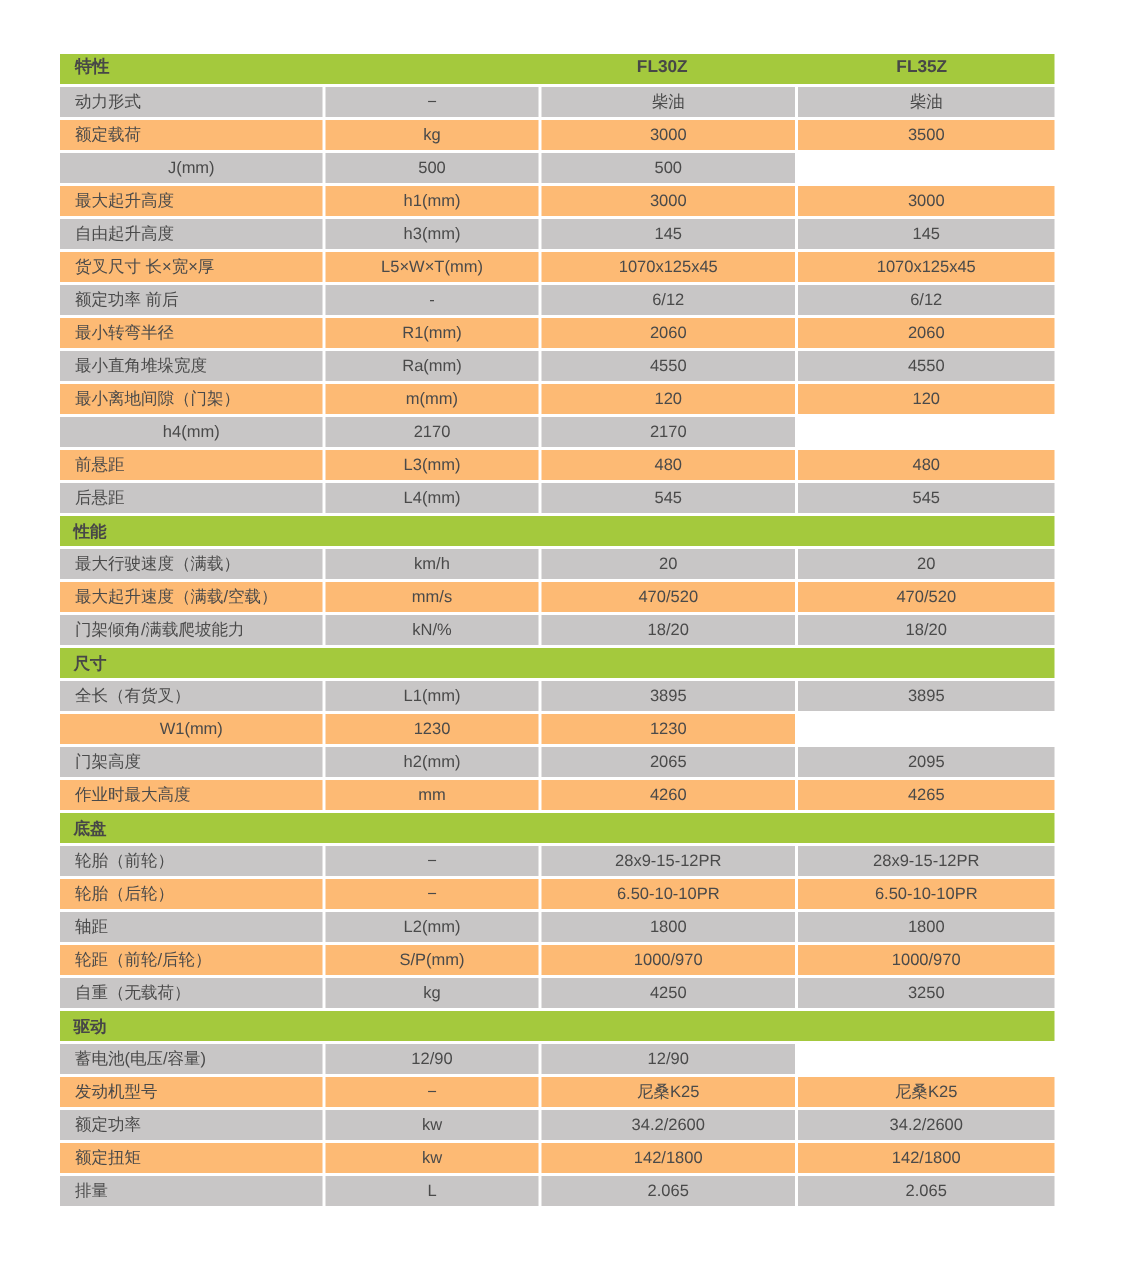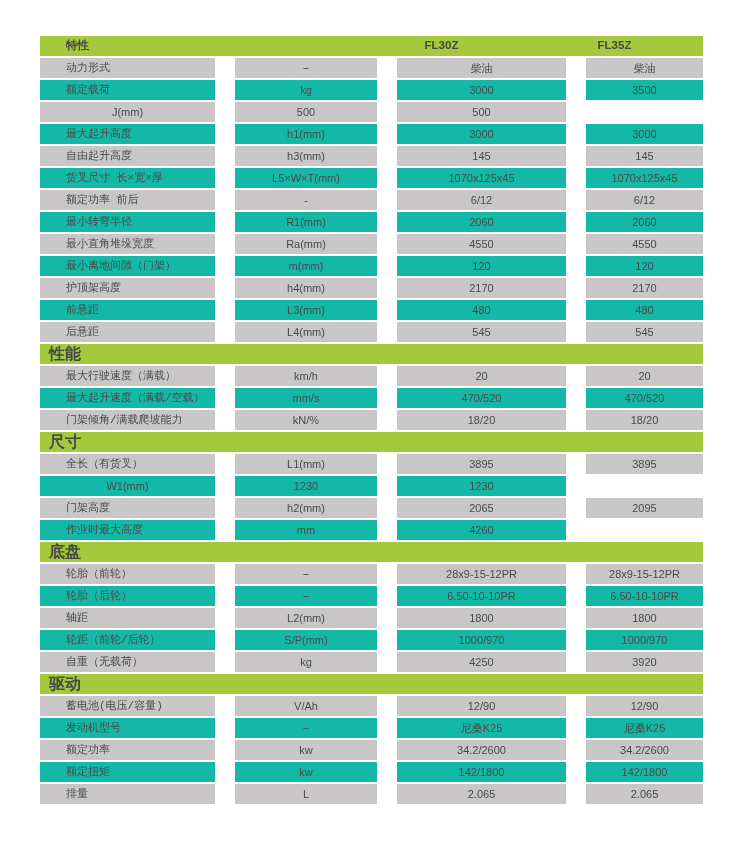--- a/index.html
+++ b/index.html
@@ -16,55 +16,55 @@
     left: 40px;
     top: 36px;
     width: 663px;
     display: flex;
     flex-direction: column;
     gap: 2px;
   }
   .grid-row {
     display: grid;
     grid-template-columns: 175px 142px 169px 1fr;
-    column-gap: 20px;
+    column-gap: 2px;
     height: 20px;
     flex: 0 0 20px;
   }
   .cell {
     display: flex;
     align-items: center;
     justify-content: center;
     font-size: 11px;
     line-height: 1;
     white-space: nowrap;
     overflow: hidden;
   }
-  .cell.c1 { justify-content: flex-start; padding-left: 26px; font-family: Liberation Mono, monospace; }
+  .cell.c1 { justify-content: flex-start; padding-left: 10px; }
   .row-dark  .cell { background: #c8c6c6; }
-  .row-light .cell { background: #14b8a6; }
+  .row-light .cell { background: #fdba74; }
   .header-row {
     background: #a4c93d;
     column-gap: 0;
   }
   .header-row .cell {
     background: transparent;
     font-weight: bold;
     font-size: 11.5px;
     color: #474747;
   }
   .section-bar {
     height: 20px;
     flex: 0 0 20px;
     background: #a4c93d;
     display: flex;
     align-items: center;
     padding-left: 9px;
     font-weight: bold;
-    font-size: 16px;
+    font-size: 11px;
     color: #474747;
   }
 </style>
 </head>
 <body>
 
 <div class="spec-table">
   <div class="grid-row header-row">
     <div class="cell c1">特性</div>
     <div class="cell c2"></div>
@@ -114,21 +114,20 @@
     <div class="cell c1">最小直角堆垛宽度</div>
     <div class="cell c2">Ra(mm)</div>
     <div class="cell c3">4550</div>
     <div class="cell c4">4550</div>
   </div><div class="grid-row row-light">
     <div class="cell c1">最小离地间隙（门架）</div>
     <div class="cell c2">m(mm)</div>
     <div class="cell c3">120</div>
     <div class="cell c4">120</div>
   </div><div class="grid-row row-dark">
-    <div class="cell c1">护顶架高度</div>
     <div class="cell c2">h4(mm)</div>
     <div class="cell c3">2170</div>
     <div class="cell c4">2170</div>
   </div><div class="grid-row row-light">
     <div class="cell c1">前悬距</div>
     <div class="cell c2">L3(mm)</div>
     <div class="cell c3">480</div>
     <div class="cell c4">480</div>
   </div><div class="grid-row row-dark">
     <div class="cell c1">后悬距</div>
@@ -165,20 +164,21 @@
     <div class="cell c4">1230</div>
   </div><div class="grid-row row-dark">
     <div class="cell c1">门架高度</div>
     <div class="cell c2">h2(mm)</div>
     <div class="cell c3">2065</div>
     <div class="cell c4">2095</div>
   </div><div class="grid-row row-light">
     <div class="cell c1">作业时最大高度</div>
     <div class="cell c2">mm</div>
     <div class="cell c3">4260</div>
+    <div class="cell c4">4265</div>
   </div><div class="section-bar">
     <span>底盘</span>
   </div><div class="grid-row row-dark">
     <div class="cell c1">轮胎（前轮）</div>
     <div class="cell c2">−</div>
     <div class="cell c3">28x9-15-12PR</div>
     <div class="cell c4">28x9-15-12PR</div>
   </div><div class="grid-row row-light">
     <div class="cell c1">轮胎（后轮）</div>
     <div class="cell c2">−</div>
@@ -191,26 +191,25 @@
     <div class="cell c4">1800</div>
   </div><div class="grid-row row-light">
     <div class="cell c1">轮距（前轮/后轮）</div>
     <div class="cell c2">S/P(mm)</div>
     <div class="cell c3">1000/970</div>
     <div class="cell c4">1000/970</div>
   </div><div class="grid-row row-dark">
     <div class="cell c1">自重（无载荷）</div>
     <div class="cell c2">kg</div>
     <div class="cell c3">4250</div>
-    <div class="cell c4">3920</div>
+    <div class="cell c4">3250</div>
   </div><div class="section-bar">
     <span>驱动</span>
   </div><div class="grid-row row-dark">
     <div class="cell c1">蓄电池(电压/容量)</div>
-    <div class="cell c2">V/Ah</div>
     <div class="cell c3">12/90</div>
     <div class="cell c4">12/90</div>
   </div><div class="grid-row row-light">
     <div class="cell c1">发动机型号</div>
     <div class="cell c2">−</div>
     <div class="cell c3">尼桑K25</div>
     <div class="cell c4">尼桑K25</div>
   </div><div class="grid-row row-dark">
     <div class="cell c1">额定功率</div>
     <div class="cell c2">kw</div>

